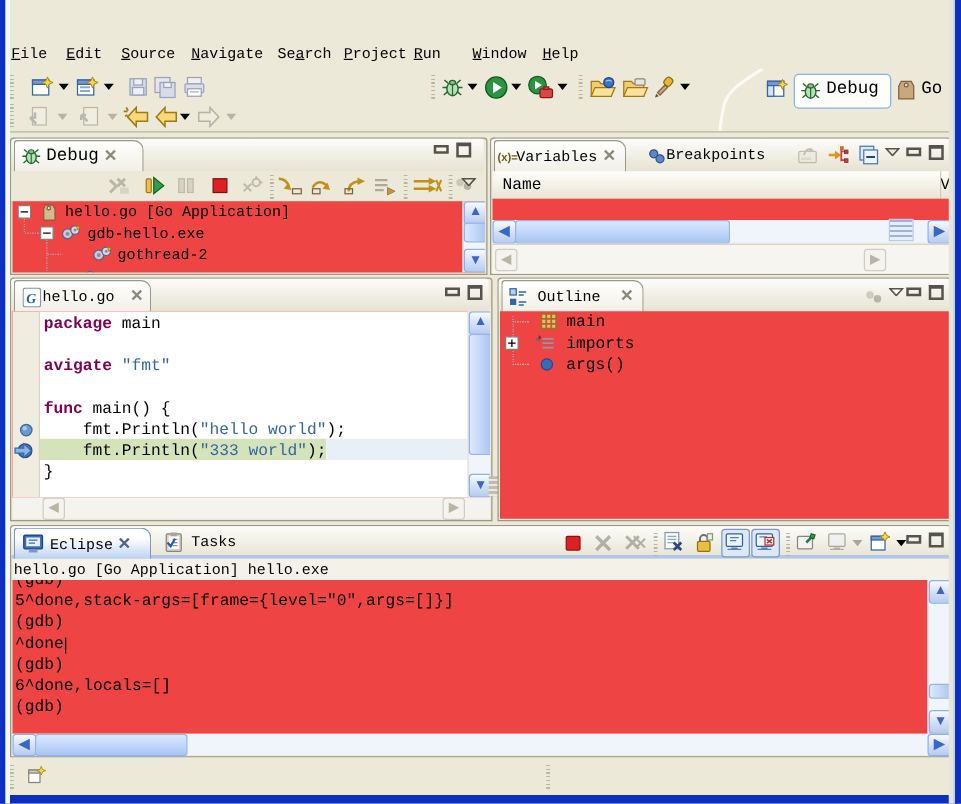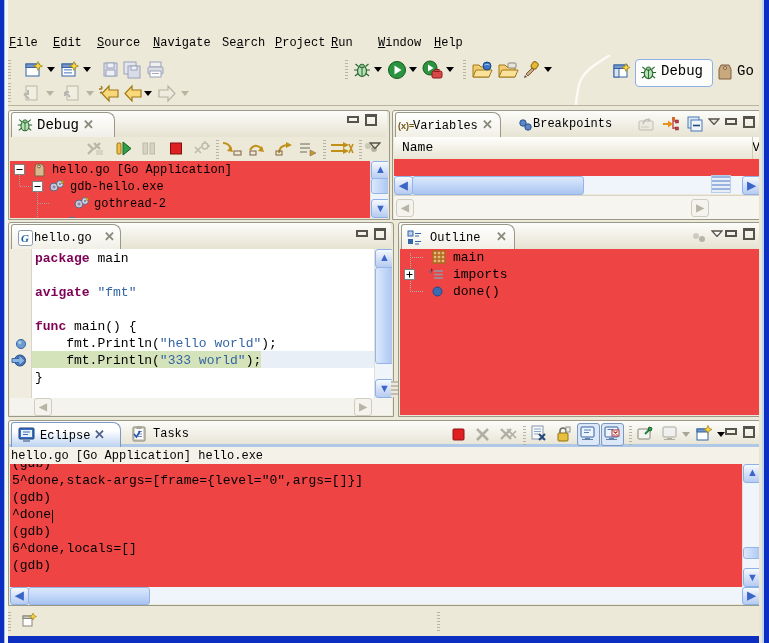--- a/index.html
+++ b/index.html
@@ -455,21 +455,21 @@
         </svg>
     <svg style="position:absolute;left:27px;top:17px" width="18" height="16" viewBox="0 0 18 16">
           <path d="M7 5 h9 M7 8.5 h9 M7 12 h9" stroke="#9098a8" stroke-width="1.4"></path>
           <path d="M5 4 l-3 1.5 3 1.5" stroke="#606880" fill="none"></path>
           <path d="M4 2 l2 2 -2 2z" fill="#802020"></path>
         </svg>
     <div style="position:absolute;left:53px;top:18px;">imports</div>
     <svg style="position:absolute;left:31px;top:36px" width="13" height="13" viewBox="0 0 13 13">
           <circle cx="6.5" cy="6.5" r="4.5" fill="#3a6ab0" stroke="#1a4a90"></circle>
         </svg>
-    <div style="position:absolute;left:53px;top:35px;">done()</div>
+    <div style="position:absolute;left:53px;top:35px;">args()</div>
   </div>
  </div>
 
  <div class="panel" id="consolePanel" style="left:8px;top:420px;width:753px;height:184px;">
   <div style="position:absolute;left:0;top:0;width:751px;height:26px;background:linear-gradient(180deg,#fcfcfa,#e6e3d2);border-radius:3px 3px 0 0;"></div>
   <div style="position:absolute;left:0;top:23px;width:751px;height:3px;background:#b0c8e8;"></div>
   <div class="tab" style="left:2px;top:1px;width:108px;height:25px;background:linear-gradient(180deg,#fff 30%,#b8d0f0);border-color:#7a98c0;">
     <svg style="position:absolute;left:6px;top:4px" width="17" height="16" viewBox="0 0 17 16">
           <rect x="1" y="1" width="15" height="11" rx="1" fill="#3a70c0" stroke="#1a4080"></rect>
           <rect x="3" y="3" width="11" height="7" fill="#e8f0fa"></rect>

